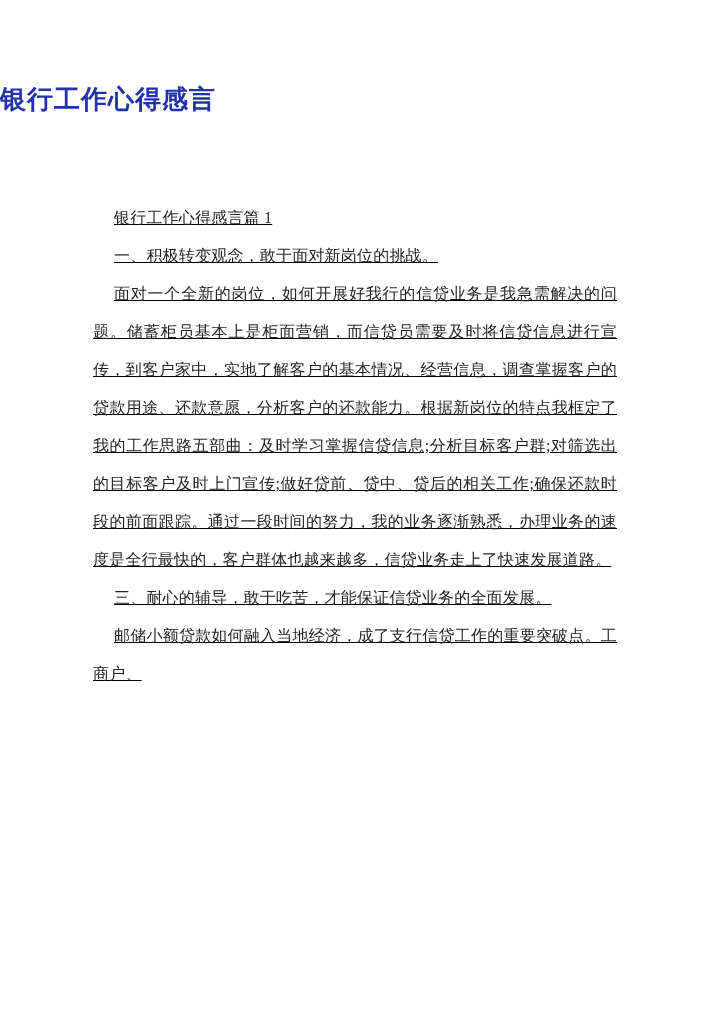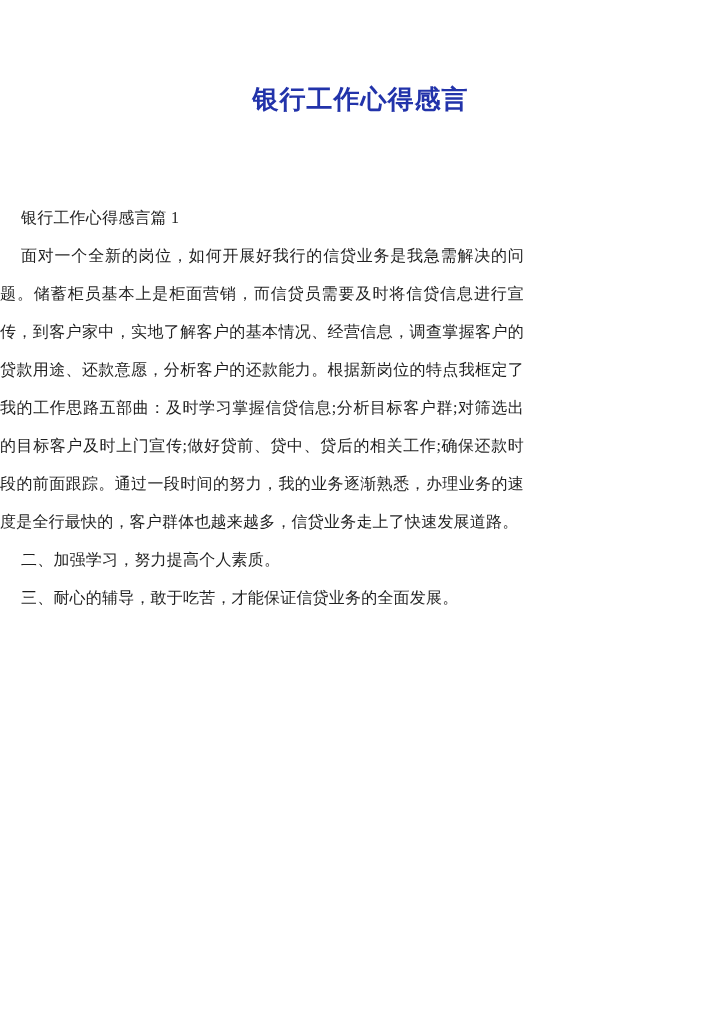--- a/index.html
+++ b/index.html
@@ -14,46 +14,48 @@
   }
   .page {
     position: relative;
     width: 721px;
     height: 1020px;
     overflow: hidden;
     background: #ffffff;
   }
   .doc-title {
     margin: 84px 0 0 0;
-    text-align: center;
     font-size: 26px;
     font-weight: bold;
     line-height: 1.2;
     letter-spacing: 1px;
     color: #2233AA;
   }
   .doc-content {
     margin-top: 84px;
+    padding-left: 93px;
     width: 524px;
+    text-decoration: underline;
   }
   .doc-content p {
     margin: 0;
     font-size: 16px;
     line-height: 38px;
     color: #1f1f1f;
     text-align: justify;
     text-indent: 21px;
     letter-spacing: 0.2px;
   }
 </style>
 </head>
 <body>
 
 <div class="page">
   <h1 class="doc-title">银行工作心得感言</h1>
 
   <div class="doc-content">
     <p>银行工作心得感言篇 1</p>
+    <p>一、积极转变观念，敢于面对新岗位的挑战。</p>
     <p>面对一个全新的岗位，如何开展好我行的信贷业务是我急需解决的问题。储蓄柜员基本上是柜面营销，而信贷员需要及时将信贷信息进行宣传，到客户家中，实地了解客户的基本情况、经营信息，调查掌握客户的贷款用途、还款意愿，分析客户的还款能力。根据新岗位的特点我框定了我的工作思路五部曲：及时学习掌握信贷信息;分析目标客户群;对筛选出的目标客户及时上门宣传;做好贷前、贷中、贷后的相关工作;确保还款时段的前面跟踪。通过一段时间的努力，我的业务逐渐熟悉，办理业务的速度是全行最快的，客户群体也越来越多，信贷业务走上了快速发展道路。</p>
-    <p>二、加强学习，努力提高个人素质。</p>
     <p>三、耐心的辅导，敢于吃苦，才能保证信贷业务的全面发展。</p>
+    <p>邮储小额贷款如何融入当地经济，成了支行信贷工作的重要突破点。工商户、</p>
   </div>
 </div>
 
 </body></html>

